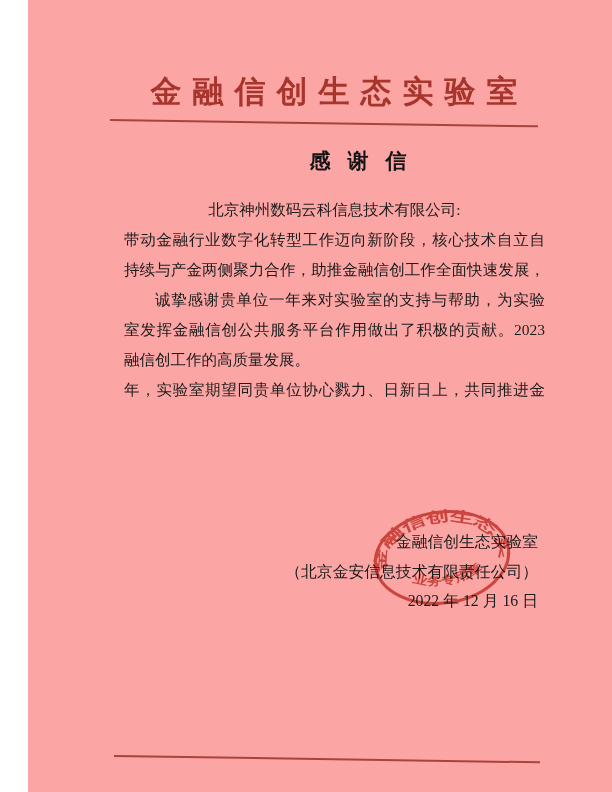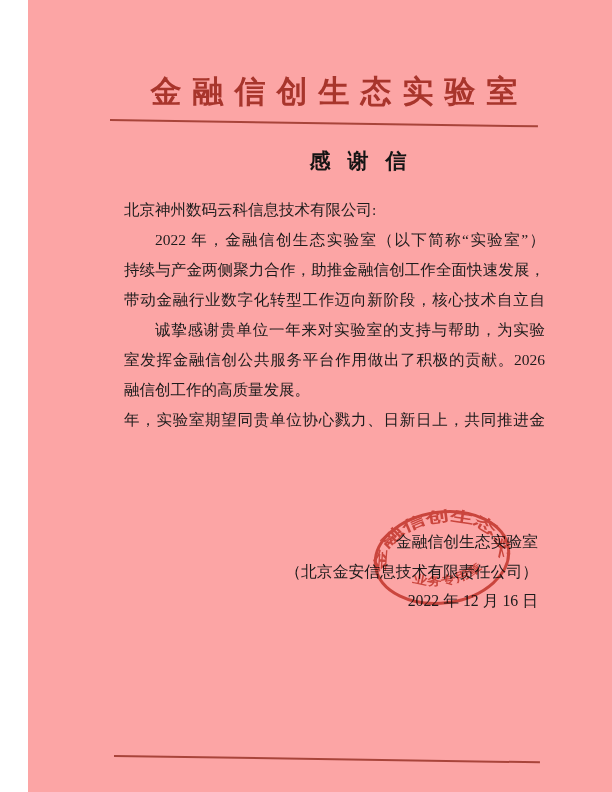--- a/index.html
+++ b/index.html
@@ -25,21 +25,21 @@
     position:absolute; top:149px; left:0; width:612px; text-align:center;
     color:#141414; font-size:21px; font-weight:700;
     letter-spacing:17px; text-indent:17px; line-height:24px;padding-left:24px;
   }
 
   
   .body-block{
     position:absolute; left:96px; top:195px; width:421px;
     color:#1c1c1c; font-size:15.5px;
   }
-  .salutation{ height:30px; line-height:30px; text-align:left; }
+  .salutation{ height:30px; line-height:30px; text-align:center; }
   .line{ height:30px; line-height:30px; text-align:justify; text-align-last:justify; }
   .line.indent{ text-indent:31px; }
   .line.para-end{ text-align:left; text-align-last:left; }
 
   
   .signature-block{
     position:absolute; top:527px; right:102px; width:330px;
     text-align:right; color:#1c1c1c; font-size:15.8px; line-height:29.5px;
   }
   .signature-block div{ white-space:nowrap; }
@@ -56,25 +56,24 @@
 <div class="page">
 
   <div class="letterhead-title">金融信创生态实验室</div>
 
   <div class="rule header"></div>
 
   <div class="doc-title">感谢信</div>
 
   <div class="body-block">
     <div class="salutation">北京神州数码云科信息技术有限公司:</div>
-    <div class="line indent">2022 年，金融信创生态实验室（以下简称“实验室”）</div>
+    <div class="line">带动金融行业数字化转型工作迈向新阶段，核心技术自立自</div>
     <div class="line">持续与产金两侧聚力合作，助推金融信创工作全面快速发展，</div>
-    <div class="line">带动金融行业数字化转型工作迈向新阶段，核心技术自立自</div>
     <div class="line indent">诚挚感谢贵单位一年来对实验室的支持与帮助，为实验</div>
-    <div class="line">室发挥金融信创公共服务平台作用做出了积极的贡献。2026</div>
+    <div class="line">室发挥金融信创公共服务平台作用做出了积极的贡献。2023</div>
     <div class="line para-end">融信创工作的高质量发展。</div>
     <div class="line">年，实验室期望同贵单位协心戮力、日新日上，共同推进金</div>
   </div>
 
   <div class="signature-block">
     <div>金融信创生态实验室</div>
     <div>（北京金安信息技术有限责任公司）</div>
     <div>2022 年 12 月 16 日</div>
   </div>
 

